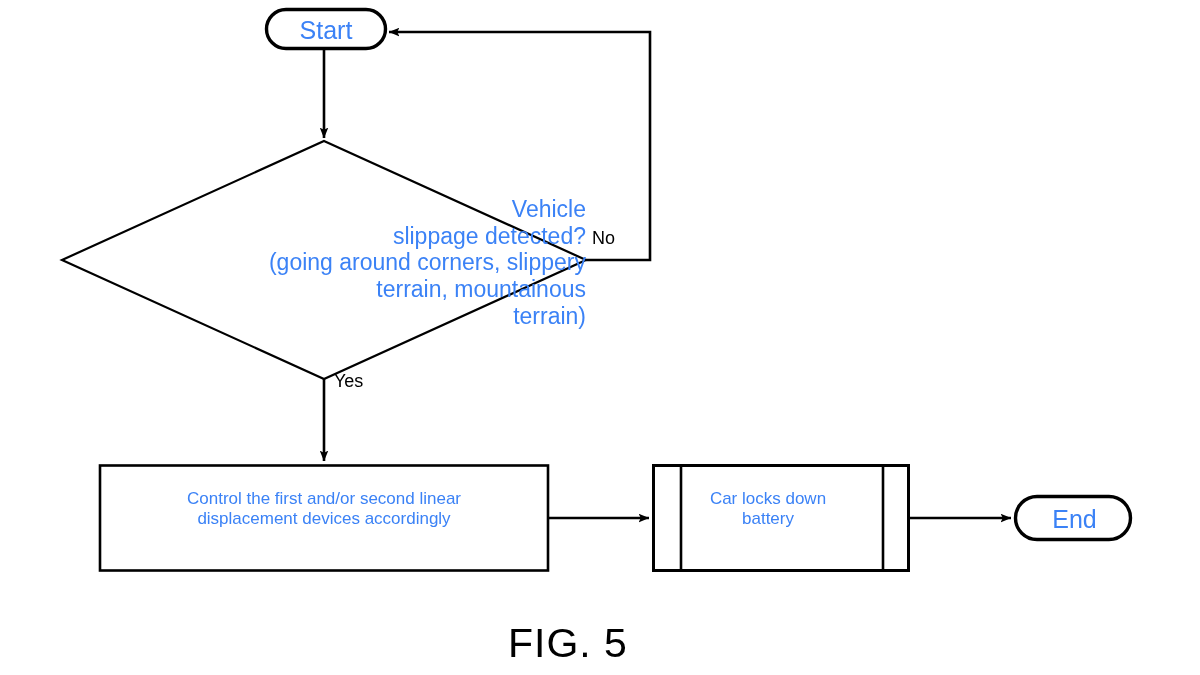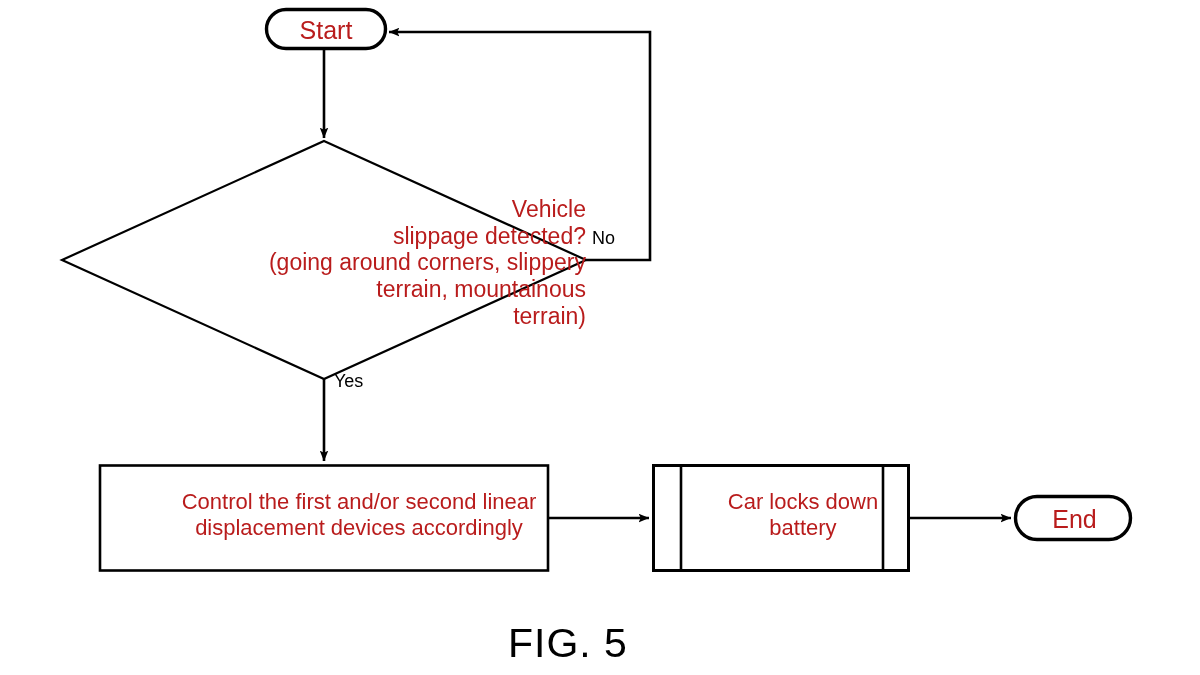--- a/index.html
+++ b/index.html
@@ -20,34 +20,33 @@
   #flow-svg {
     position: absolute;
     top: 0;
     left: 0;
     width: 1200px;
     height: 675px;
   }
   .node-text {
     position: absolute;
     text-align: center;
-    color: #b91c1c;
+    color: #3b82f6;
     line-height: 1.16;
     white-space: pre;
     pointer-events: none;
   }
   .terminator-text {
     font-size: 25px;
   }
   .decision-text {
     font-size: 23px;
   }
   .process-text {
-    font-size: 22px;
-    margin-left: 35px;
+    font-size: 17px;
   }
   .edge-label {
     position: absolute;
     font-size: 18px;
     color: #000000;
     white-space: pre;
   }
   .figure-caption {
     position: absolute;
     font-size: 41px;

